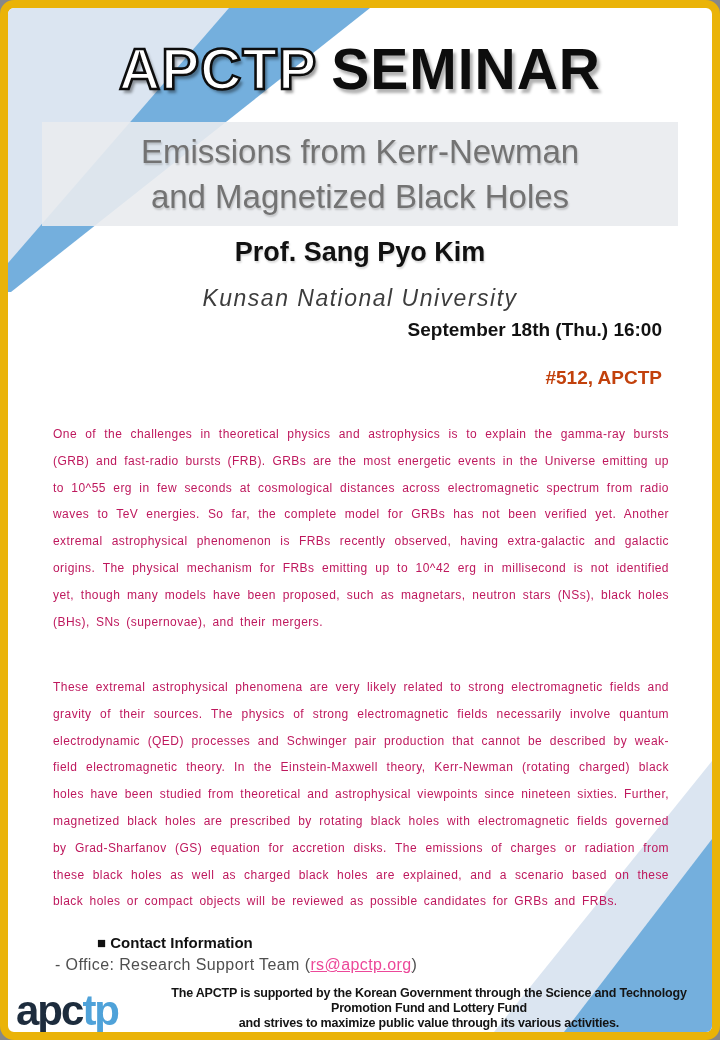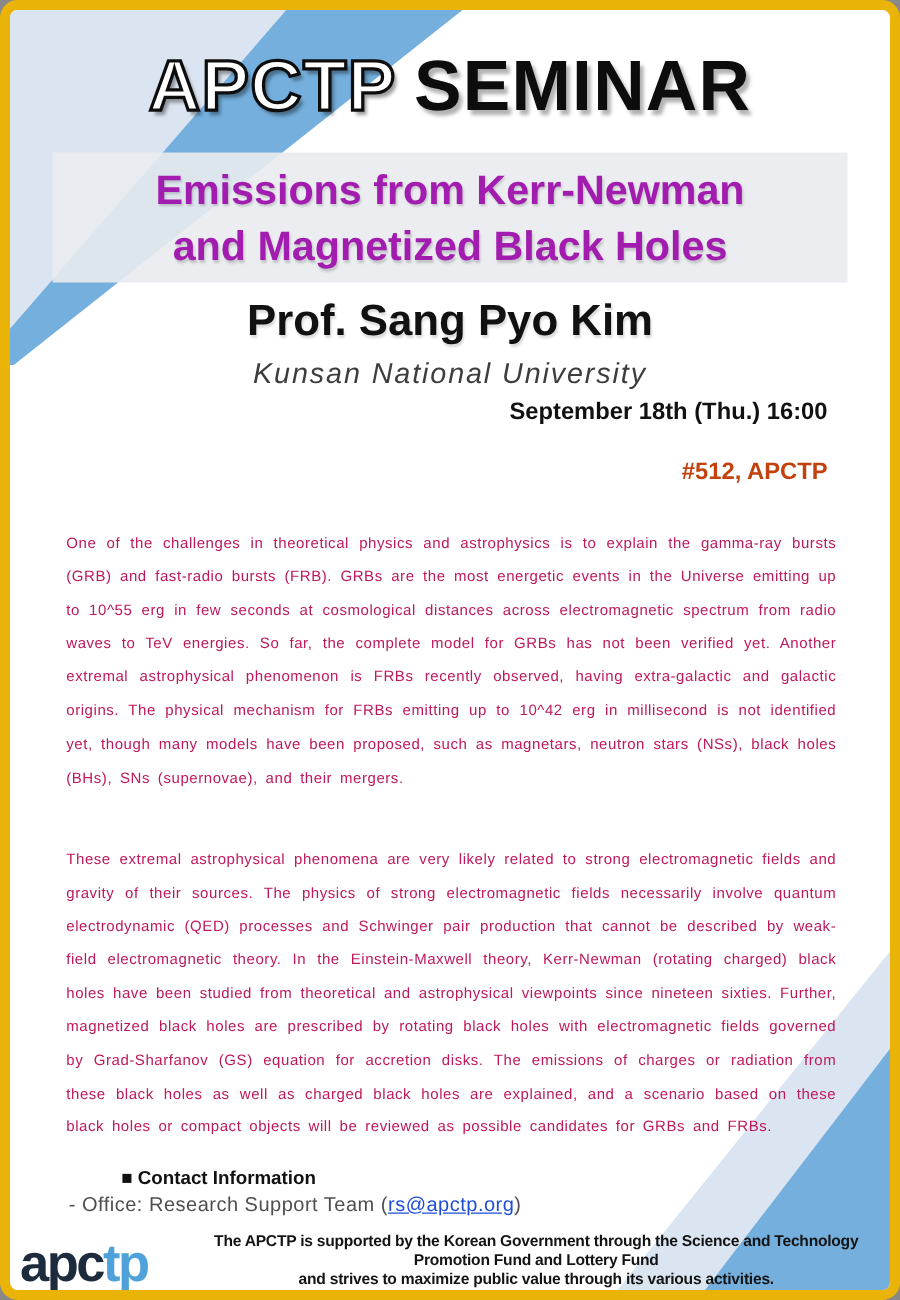--- a/index.html
+++ b/index.html
@@ -28,48 +28,48 @@
     color:#0d0d0d;margin-left:14px;
     text-shadow:3px 4px 3px rgba(0,0,0,.3);
   }
   
   .banner{
     position:absolute;left:34px;top:114px;width:636px;height:104px;
     background:rgba(233,235,238,.9);
   }
   .banner-text{
     position:absolute;left:0;top:7px;width:100%;text-align:center;
-    font-size:33px;line-height:45px;font-weight:700;color:#a21caf;
+    font-size:33px;line-height:45px;font-weight:400;color:#737373;
     text-shadow:1px 2px 2px rgba(0,0,0,.18);
   }
   
   .speaker{
     position:absolute;left:0;top:229px;width:704px;text-align:center;
-    font-size:35px;font-weight:800;color:#111;
+    font-size:27px;font-weight:800;color:#111;
     text-shadow:1px 2px 2px rgba(0,0,0,.15);
   }
   .affiliation{
     position:absolute;left:0;top:277px;width:704px;text-align:center;
     font-size:23px;font-style:italic;font-weight:400;color:#3d3d3d;
     letter-spacing:1.5px;
   }
   .when{position:absolute;right:50px;top:311px;font-size:19px;font-weight:800;color:#111;}
   .where{position:absolute;right:50px;top:341px;font-size:19px;font-weight:800;color:#c2410c;margin-top:18px;}
   
   .para{
     position:absolute;left:45px;width:616px;text-align:justify;
     font-size:12px;line-height:26.8px;color:#be185d;
     letter-spacing:.45px;word-spacing:2.5px;margin-top:33px;
   }
   .para1{top:380px;}
   .para2{top:633px;}
   
   .contact-head{position:absolute;left:51px;top:926px;font-size:15px;font-weight:800;color:#111;margin-left:38px;}
   .contact-line{position:absolute;left:47px;top:948px;font-size:16px;color:#4f4f4f;letter-spacing:.4px;}
-  .contact-line a{color:#1d4ed8;text-decoration:underline;}
+  .contact-line a{color:#ec4899;text-decoration:underline;}
   
   .footer-text{
     position:absolute;left:138px;top:978px;width:566px;text-align:center;
     font-size:12.5px;line-height:15px;font-weight:700;color:#141414;letter-spacing:-.2px;
   }
   .footer-kr{font-size:13.5px;margin-top:2px;letter-spacing:-.5px;}
   .logo{
     position:absolute;left:8px;top:982px;font-size:42px;font-weight:900;
     letter-spacing:-2px;line-height:42px;
   }

